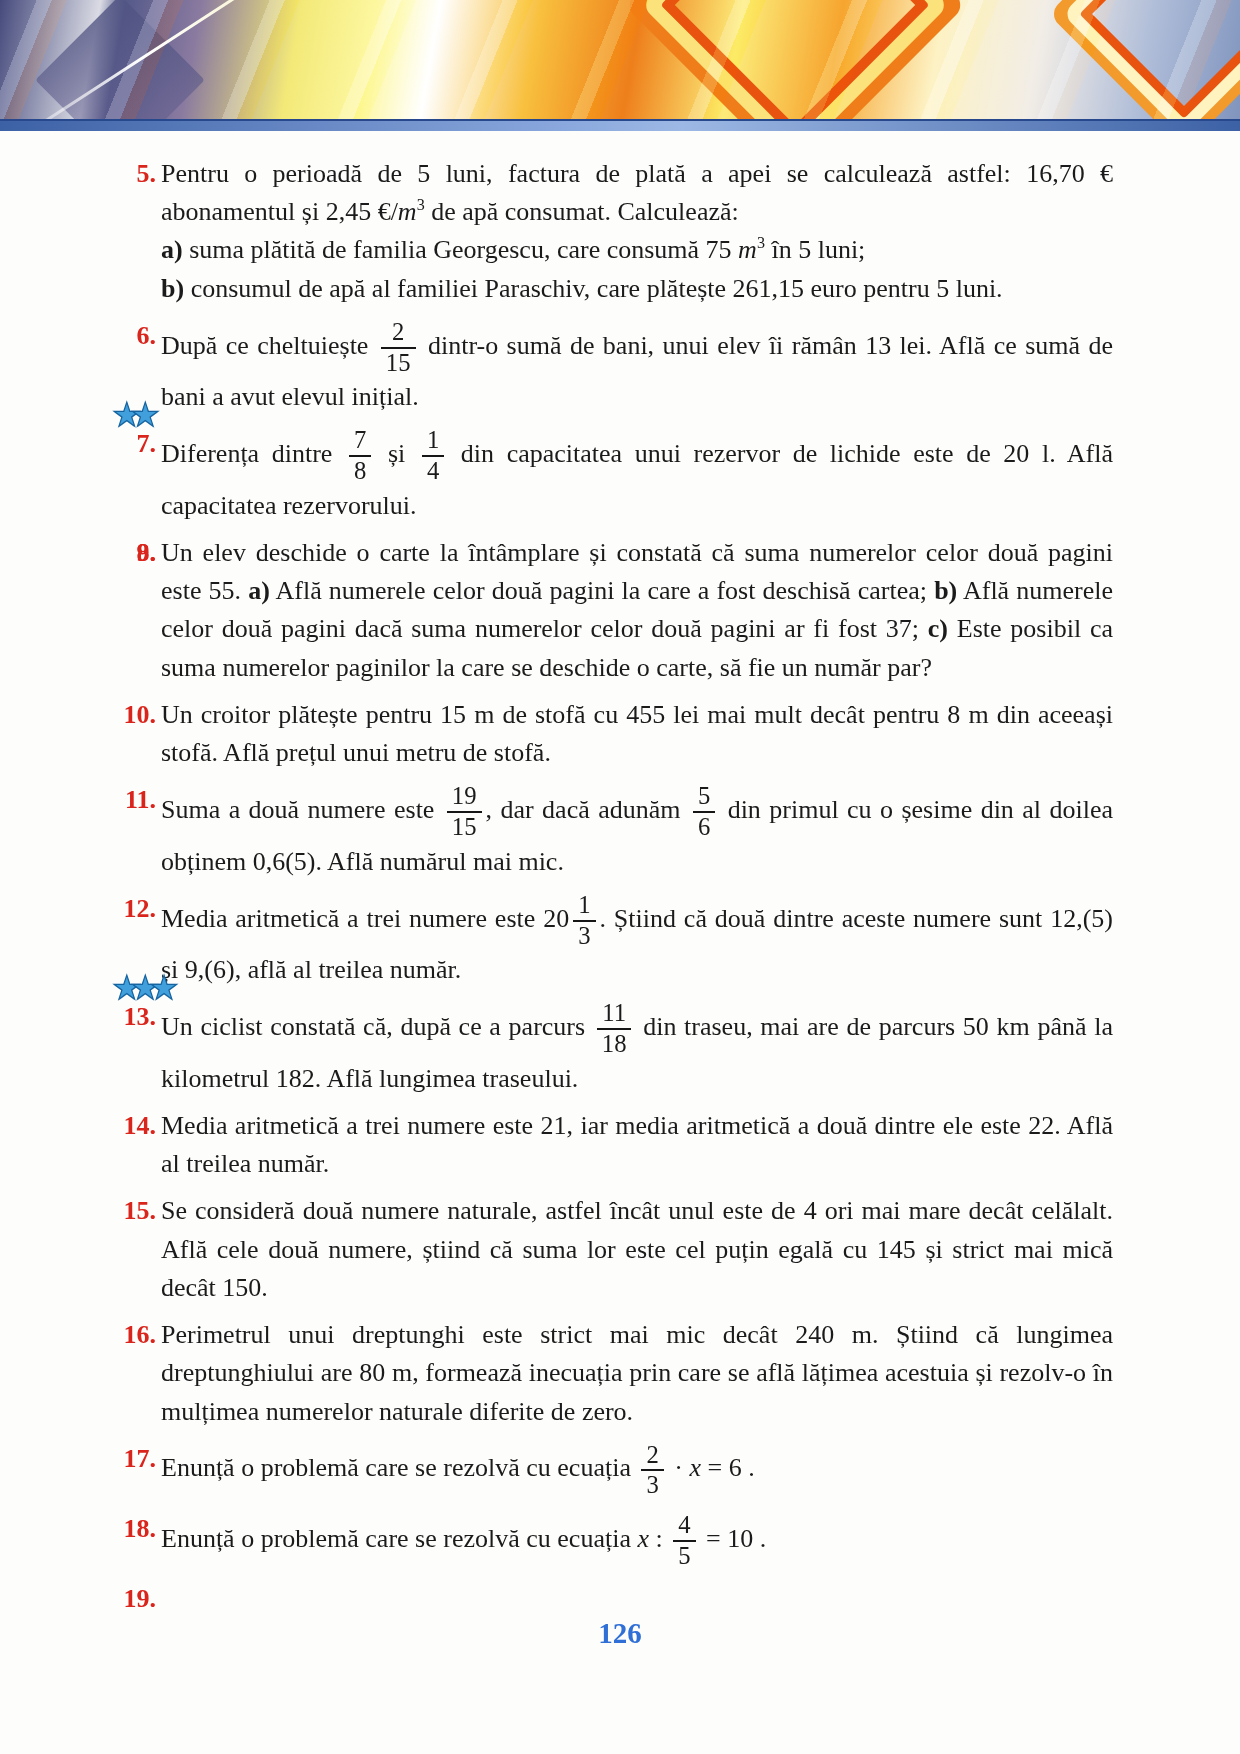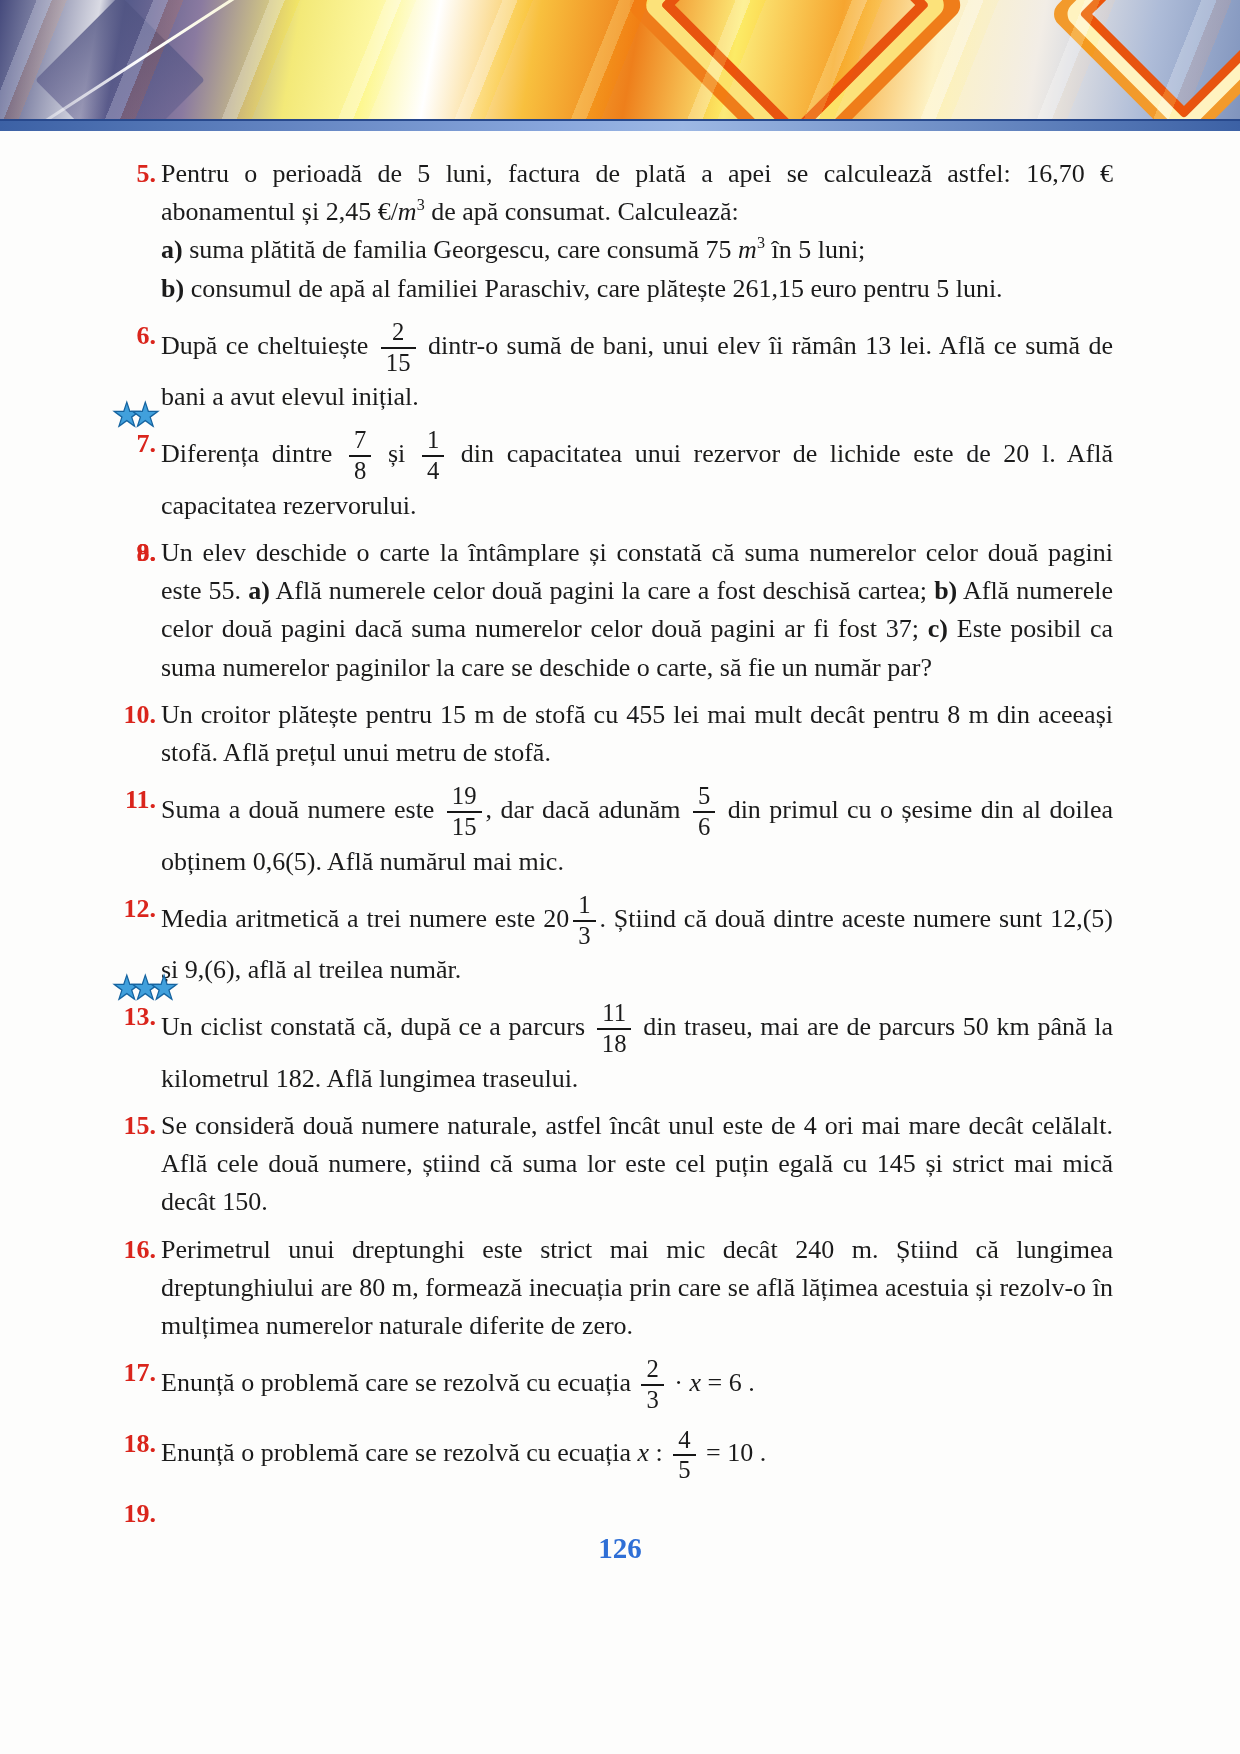--- a/index.html
+++ b/index.html
@@ -115,20 +115,21 @@
           <span class="fd">6</span>
         </span> din primul cu o șesime din al doilea obținem 0,6(5). Află numărul mai mic.</span></div>
     <div class="problem"><span class="pnum">12.</span><span>Media aritmetică a trei numere este 20<span class="frac">
           <span class="fn">1</span>
           <span class="fd">3</span>
         </span>. Știind că două dintre aceste numere sunt 12,(5) și 9,(6), află al treilea număr.</span></div>
     <div class="problem"><span class="stars"><span>★</span><span>★</span><span>★</span></span><span class="pnum">13.</span><span>Un ciclist constată că, după ce a parcurs <span class="frac">
           <span class="fn">11</span>
           <span class="fd">18</span>
         </span> din traseu, mai are de parcurs 50 km până la kilometrul 182. Află lungimea traseului.</span></div>
+    <div class="problem"><span class="pnum">14.</span><span>Media aritmetică a trei numere este 21, iar media aritmetică a două dintre ele este 22. Află al treilea număr.</span></div>
     <div class="problem"><span class="pnum">15.</span><span>Se consideră două numere naturale, astfel încât unul este de 4 ori mai mare decât celălalt. Află cele două numere, știind că suma lor este cel puțin egală cu 145 și strict mai mică decât 150.</span></div>
     <div class="problem"><span class="pnum">16.</span><span>Perimetrul unui dreptunghi este strict mai mic decât 240 m. Știind că lungimea dreptunghiului are 80 m, formează inecuația prin care se află lățimea acestuia și rezolv-o în mulțimea numerelor naturale diferite de zero.</span></div>
     <div class="problem"><span class="pnum">17.</span><span>Enunță o problemă care se rezolvă cu ecuația <span class="frac">
           <span class="fn">2</span>
           <span class="fd">3</span>
         </span> · <i>x</i> = 6 .</span></div>
     <div class="problem"><span class="pnum">18.</span><span>Enunță o problemă care se rezolvă cu ecuația <i>x</i> : <span class="frac">
           <span class="fn">4</span>
           <span class="fd">5</span>
         </span> = 10 .</span></div>

